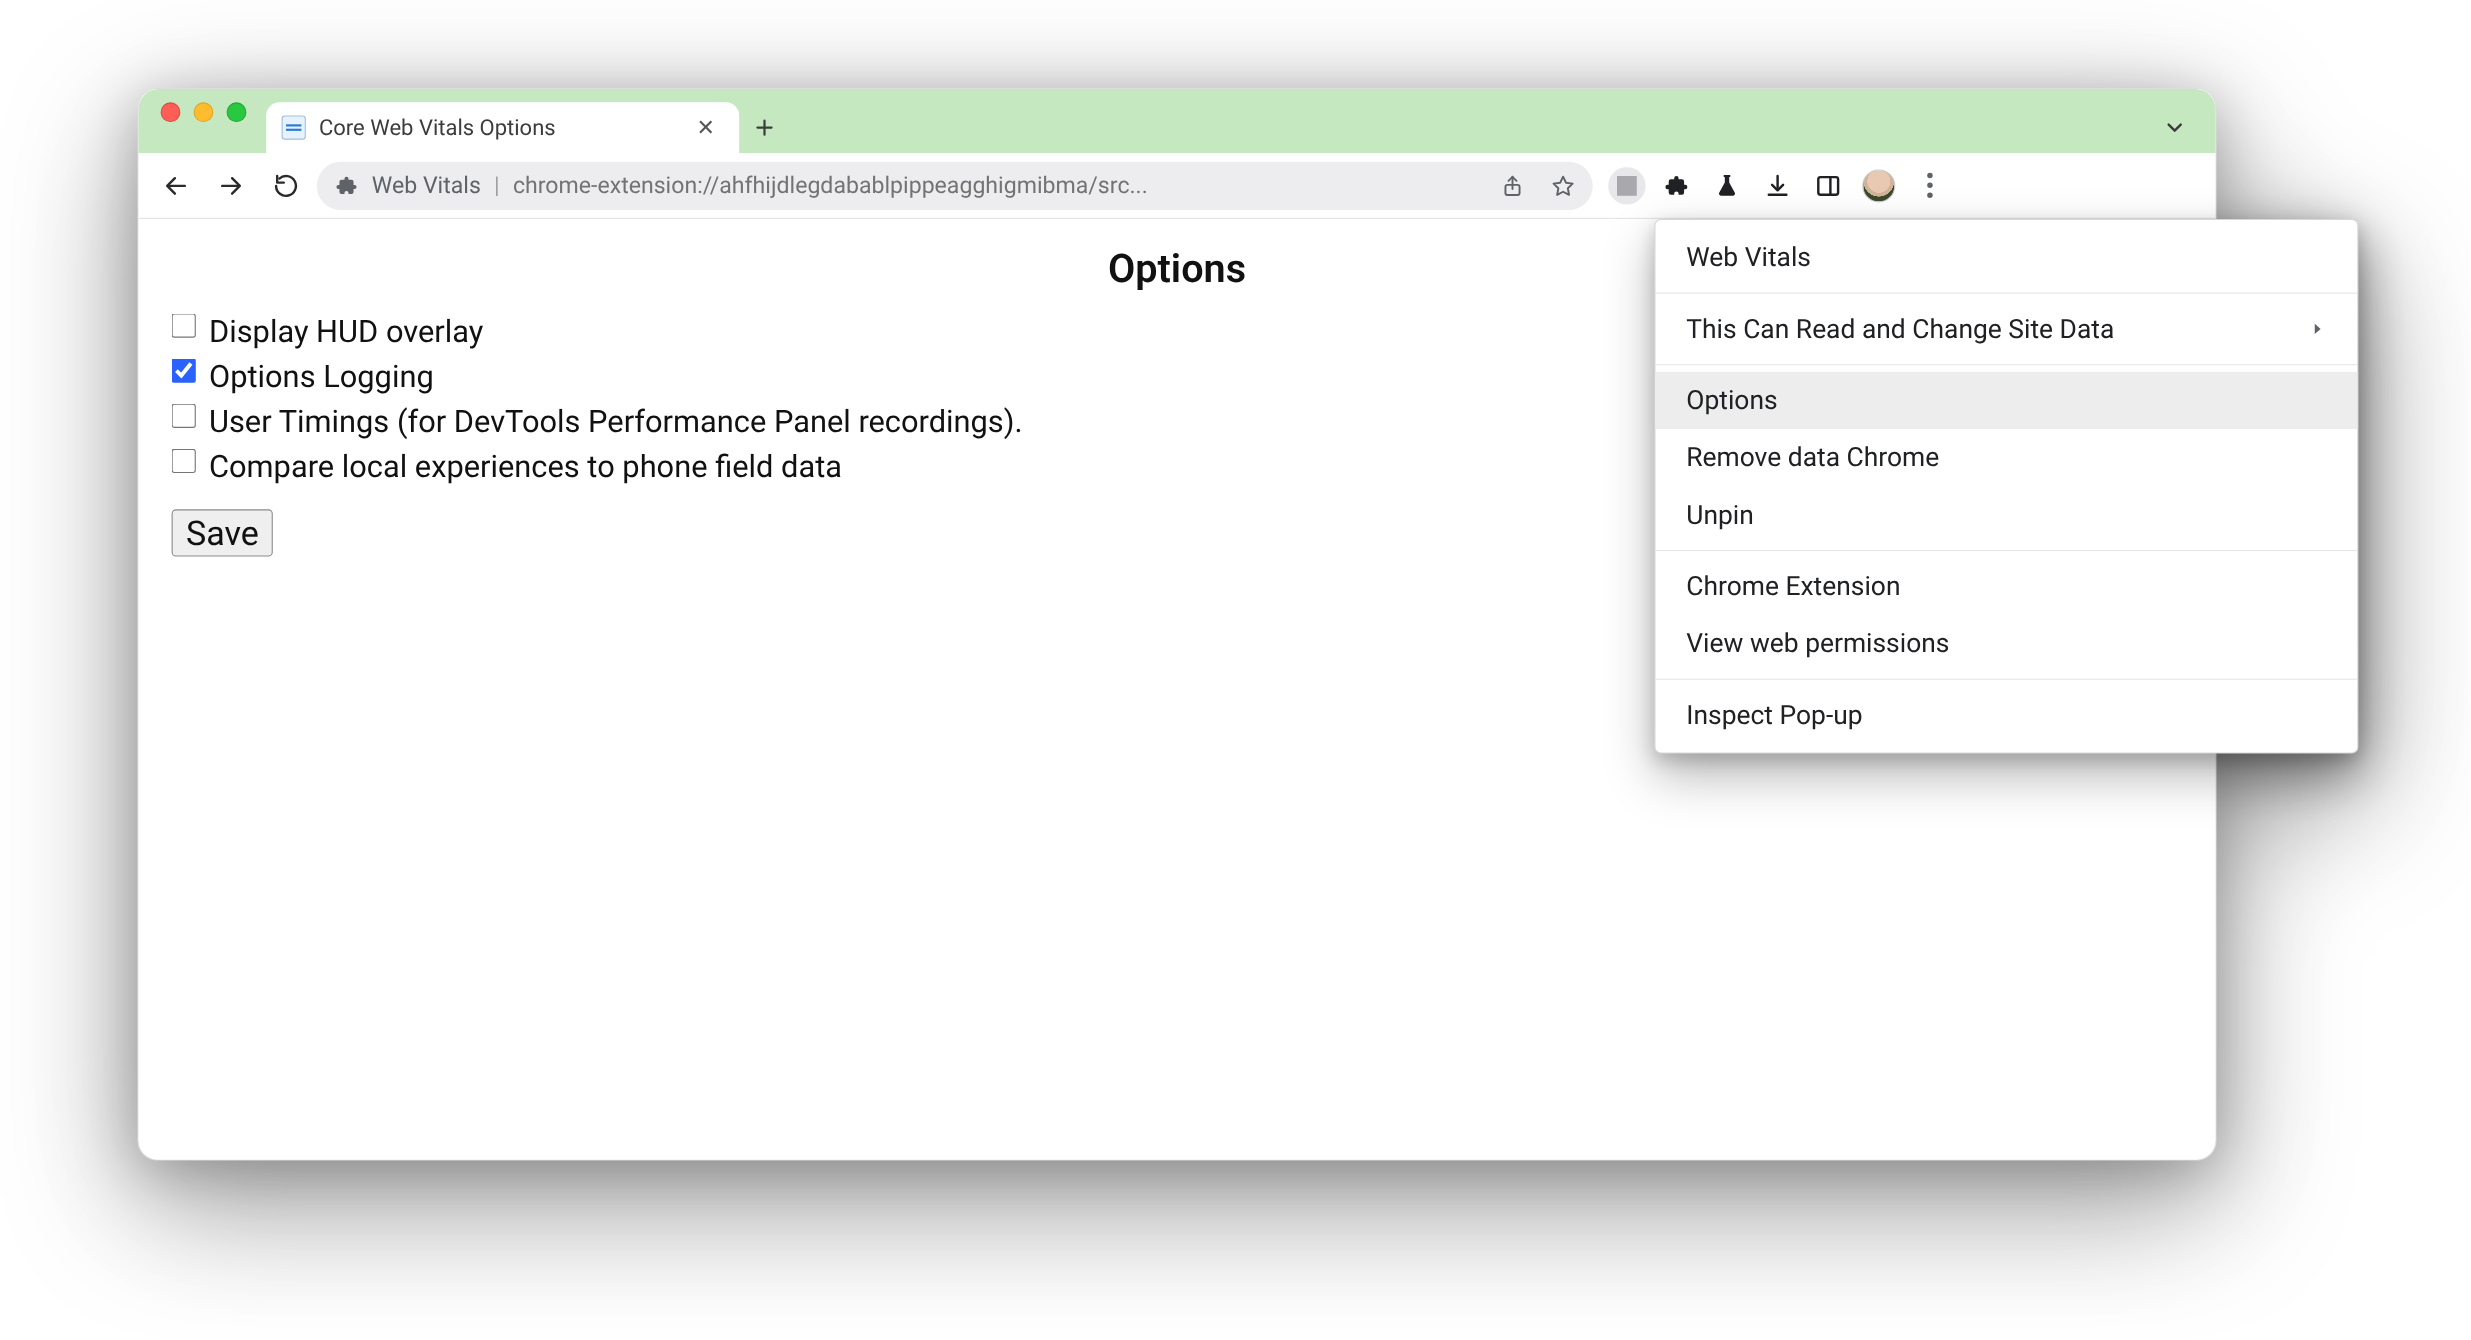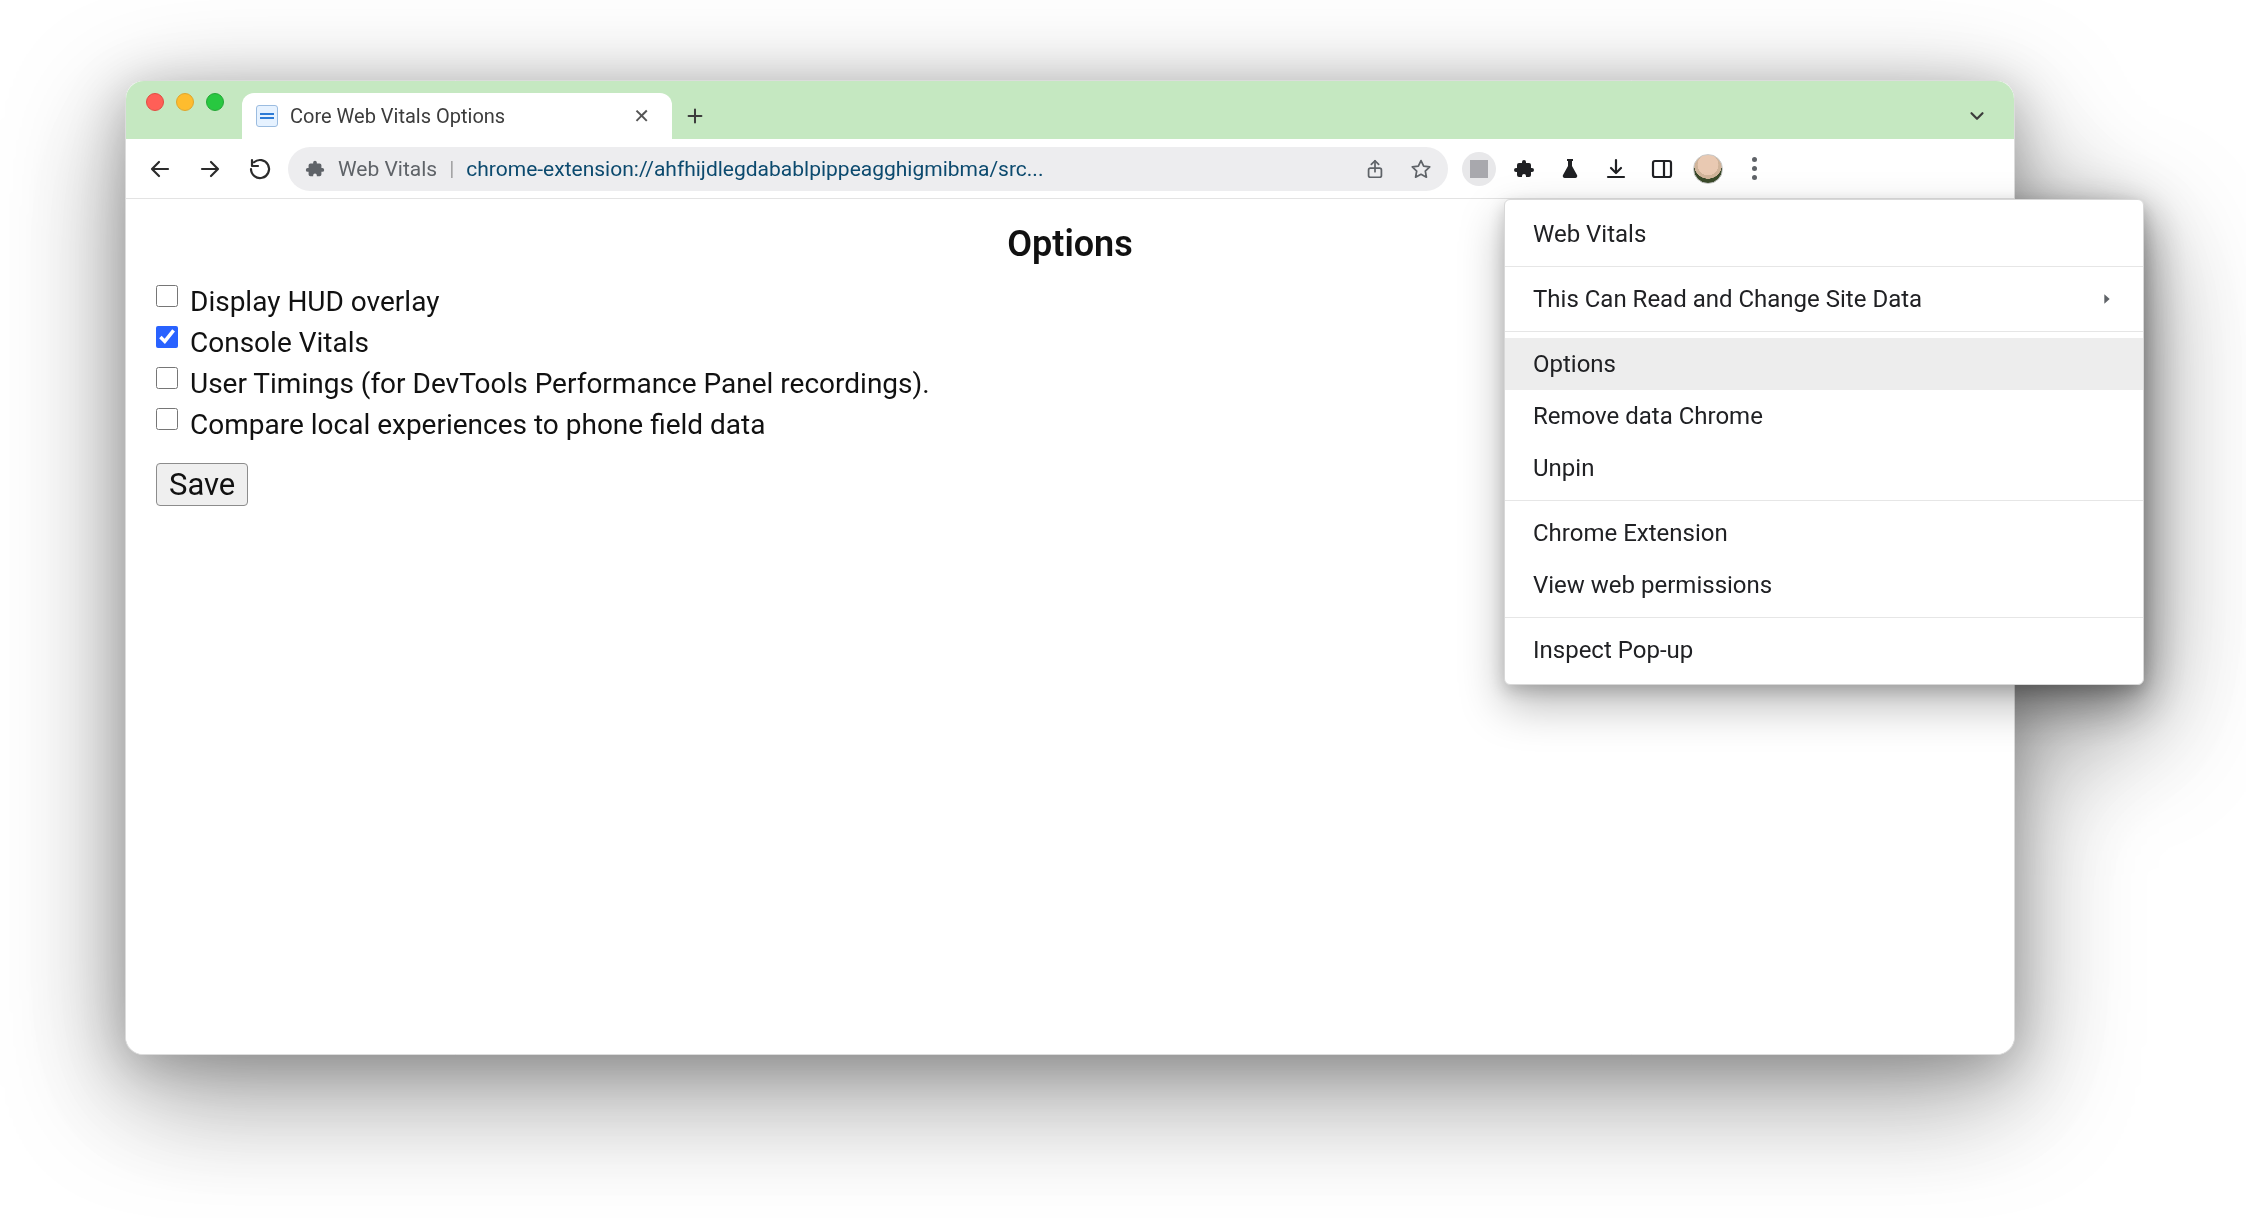--- a/index.html
+++ b/index.html
@@ -105,21 +105,21 @@
     align-items: center;
     padding: 0 10px 0 16px;
     gap: 12px;
     color: #5b5b5b;
     font-size: 21px;
     max-width: 1160px;
   }
   .omnibox .puzzle { color:#5f6368; }
   .omnibox .site-name { color:#5f6368; }
   .omnibox .sep { color:#a0a0a0; }
-  .omnibox .url { color:#0c4a6e; flex:1; white-space:nowrap; overflow:hidden; text-overflow:ellipsis; }
+  .omnibox .url { color:#737373; flex:1; white-space:nowrap; overflow:hidden; text-overflow:ellipsis; }
   .omnibox .chip { width:34px; height:34px; display:flex; align-items:center; justify-content:center; color:#5f6368; }
   .toolbar-right { display:flex; align-items:center; gap:2px; margin-left:8px; }
   .ext-box {
     width:34px; height:34px; border-radius:50%; background:#e8e8ea;
     display:flex; align-items:center; justify-content:center;
     margin-right:4px;
   }
   .ext-box .sq { width:18px; height:18px; background:#a8a8ad; }
   .avatar {
     width:30px; height:30px; border-radius:50%;
@@ -303,21 +303,21 @@
 
     <div class="page">
       <h1>Options</h1>
       <div class="opts">
         <label class="opt-row">
           <input type="checkbox" style="">
           <span>Display HUD overlay</span>
         </label>
         <label class="opt-row">
           <input type="checkbox" checked="" style="">
-          <span>Console Vitals</span>
+          <span>Options Logging</span>
         </label>
         <label class="opt-row">
           <input type="checkbox" style="">
           <span>User Timings (for DevTools Performance Panel recordings).</span>
         </label>
         <label class="opt-row">
           <input type="checkbox" style="">
           <span>Compare local experiences to phone field data</span>
         </label>
         <button class="save-btn">Save</button>

